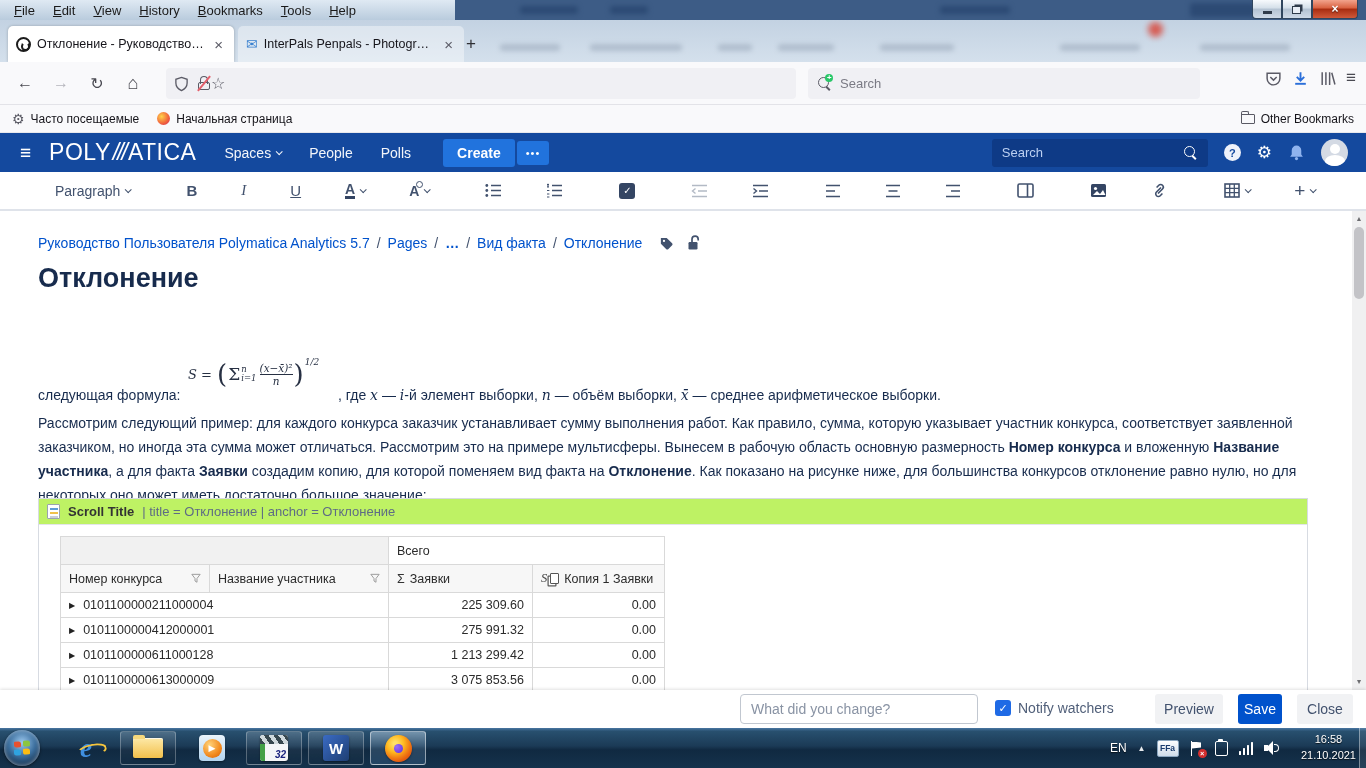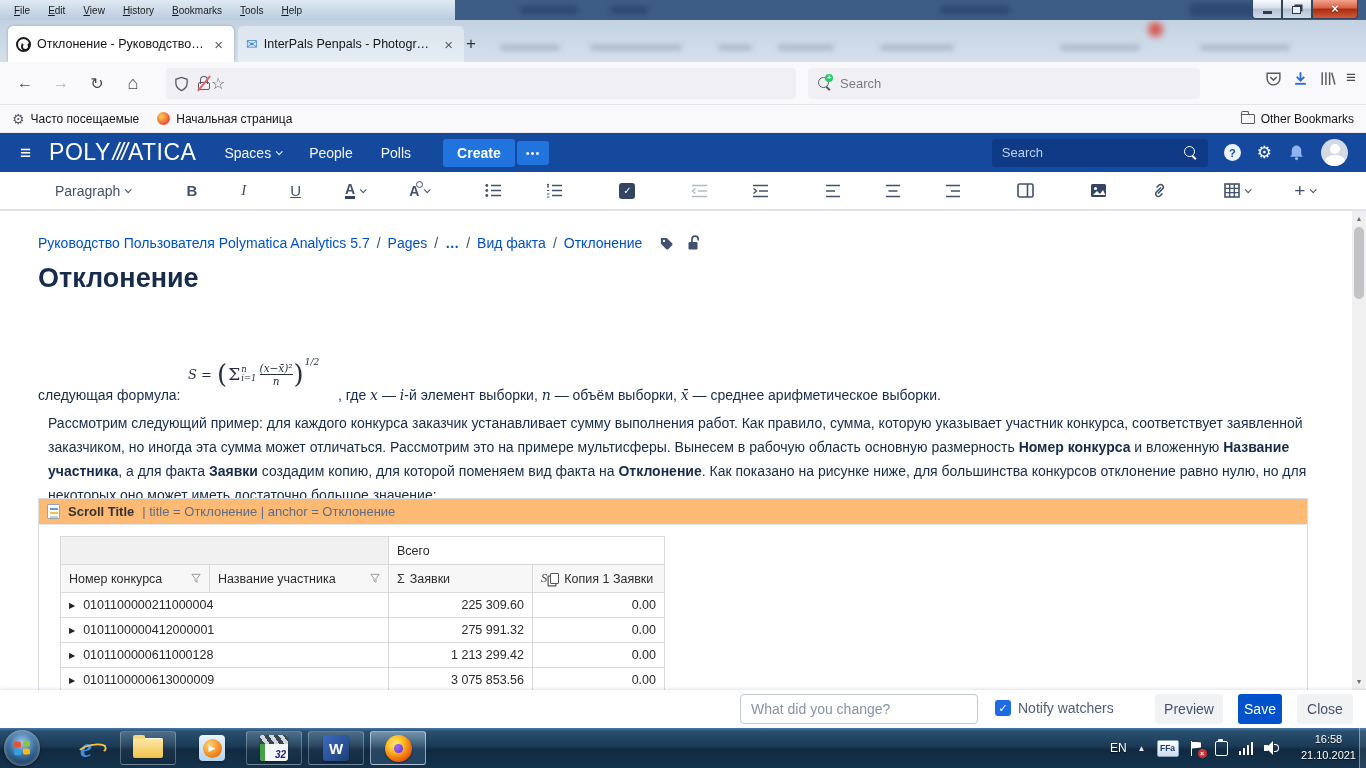--- a/index.html
+++ b/index.html
@@ -9,21 +9,21 @@
   .flex { display:flex; align-items:center; }
   .chev { display:inline-block; width:5px; height:5px; border-right:1.5px solid currentColor; border-bottom:1.5px solid currentColor; transform:rotate(45deg) translateY(-1px); margin-left:5px; }
 
   
   #titlebar { left:0; top:0; width:1366px; height:20px;
     background:linear-gradient(#dfe9f3,#b9cbdd); overflow:hidden; }
   #titlebar .darkband { position:absolute; left:455px; top:0; width:911px; height:20px;
     background:#3d5c86; }
   .blurblob { position:absolute; border-radius:3px; filter:blur(2.5px); }
   #menubar { position:absolute; left:6px; top:0; height:20px; display:flex; align-items:center; gap:2px; }
-  .menu-item { padding:2px 8px; font-size:10px; color:#1a1a1a; display:inline-block; }
+  .menu-item { padding:2px 8px; font-size:13px; color:#1a1a1a; display:inline-block; }
   .menu-item::first-letter { text-decoration:underline; }
   #winbtns { position:absolute; right:8px; top:0; display:flex; }
   .wbtn { height:19px; width:30px; border:1px solid #30465e; border-top:none;
     background:linear-gradient(#f7fafd 0%,#d4dfe9 45%,#b3c2d2 50%,#cfdae7 100%);
     display:flex; align-items:center; justify-content:center; }
   .wbtn.first { border-radius:0 0 0 4px; }
   .wbtn.close { width:46px; border-radius:0 0 4px 0;
     background:linear-gradient(#f2a38c 0%,#d8603f 45%,#a82c10 50%,#d0593a 100%);
     color:#fff; font-size:12px; font-weight:bold; text-shadow:0 1px 1px rgba(0,0,0,.5); }
   .glyph-min { width:9px; height:3px; background:#2f3b4a; margin-top:7px; }
@@ -129,25 +129,25 @@
   #formula-line .lead { position:absolute; left:0; bottom:4px; font-size:14px; color:#172b4d; }
   .frm { position:absolute; left:150px; top:0; font-family:"DejaVu Serif",serif; font-style:italic; color:#273043; font-size:13px; display:flex; align-items:center; }
   .frm .paren { font-size:26px; font-style:normal; font-weight:200; margin:0 1px; }
   .frm .sum { font-size:17px; font-style:normal; }
   .frm .lims { display:inline-flex; flex-direction:column; font-size:8.5px; line-height:9px; margin:0 3px 0 1px; vertical-align:middle; justify-content:center; }
   .frm .frac { display:inline-flex; flex-direction:column; text-align:center; font-size:10.5px; line-height:12px; }
   .frm .frac .den { border-top:1px solid #273043; }
   .frm .pow { font-size:9px; vertical-align:top; position:relative; top:-12px; font-style:italic; }
   #formula-line .tail { position:absolute; left:300px; bottom:4px; font-size:14px; color:#172b4d; }
   .mvar { font-family:"DejaVu Serif",serif; font-style:italic; }
-  #p2 { position:absolute; left:48px; top:200px; width:1276px; }
+  #p2 { position:absolute; left:38px; top:200px; width:1276px; }
 
   
   #macro { position:absolute; left:38px; top:287px; width:1270px; height:200px; border:1px solid #d7dbe2; background:#fff; }
-  #macro-head { height:26px; background:#fdba74; border-bottom:1px solid #e3e5e9; display:flex; align-items:center; padding:0 8px; gap:8px; }
+  #macro-head { height:26px; background:#bef264; border-bottom:1px solid #e3e5e9; display:flex; align-items:center; padding:0 8px; gap:8px; }
   #macro-head .mname { font-size:13px; font-weight:bold; color:#333; }
   #macro-head .mparams { font-size:13px; color:#5e6c84; }
   .page-ic { width:13px; height:15px; background:#fff; border:1px solid #9aa3af; border-radius:1px; position:relative; }
   .page-ic::before { content:""; position:absolute; left:2px; top:3px; width:8px; height:2px; background:#5f9bd5; box-shadow:0 4px 0 #f0c24b, 0 8px 0 #c9ced6; }
 
   
   #ms-table { position:absolute; left:22px; top:38px; width:608px; font-size:12.5px; color:#2b2b2b; }
   .ms-row { display:flex; }
   .ms-cell { border:1px solid #d9d9d9; margin-left:-1px; margin-top:-1px; padding:0 8px; display:flex; align-items:center; background:#fff; }
   .c1 { width:150px; } .c2 { width:180px; } .c3 { width:145px; } .c4 { width:133px; }

